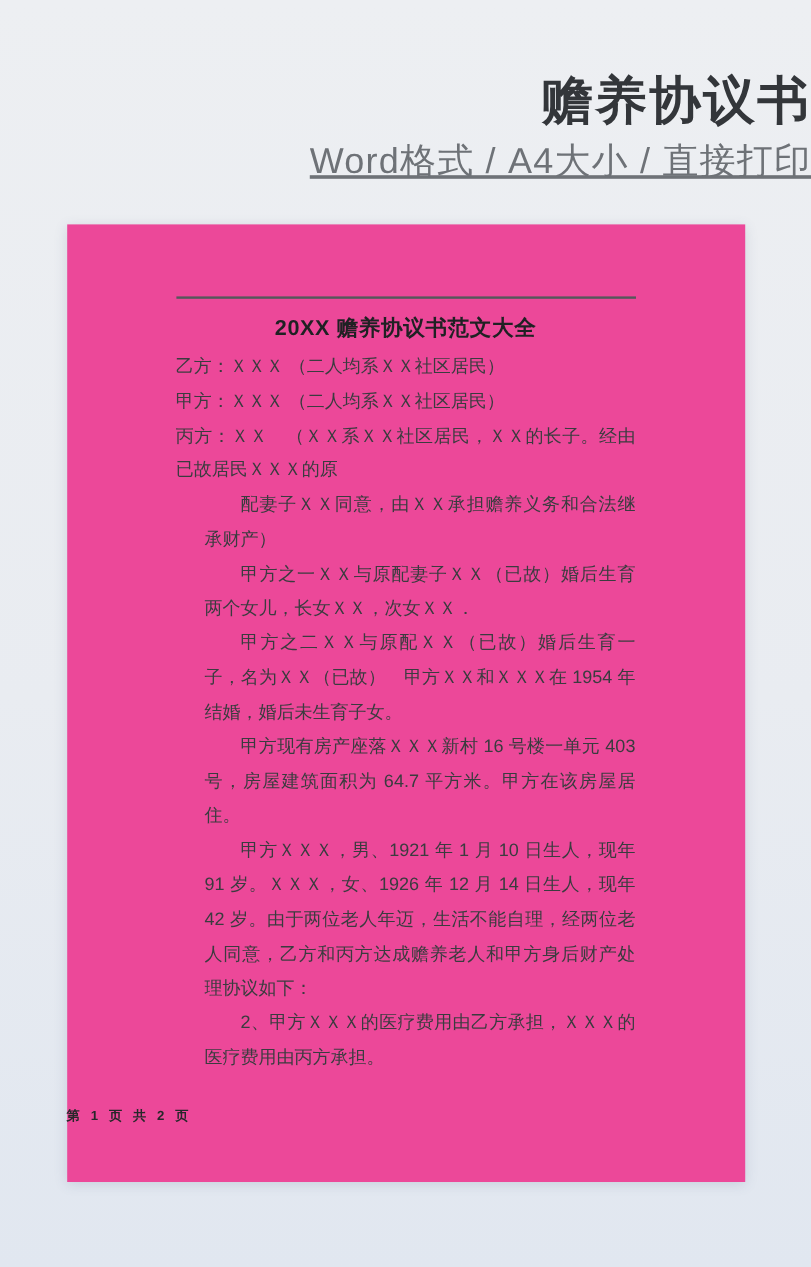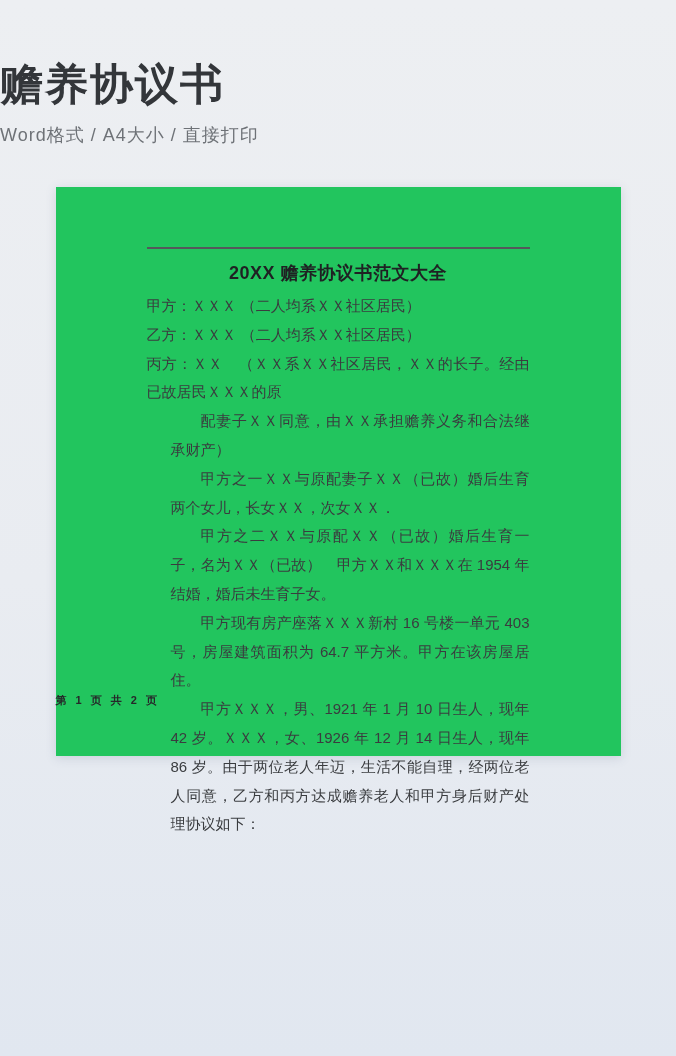--- a/index.html
+++ b/index.html
@@ -6,41 +6,42 @@
   html, body { width: 676px; }
   body {
     width: 676px;
     height: 1056px;
     font-family: "Liberation Sans", "DejaVu Sans", sans-serif;
     background: linear-gradient(180deg, #edeff2 0%, #e9ecf1 55%, #e1e7f0 100%);
     overflow: hidden;
   }
   .banner {
     padding-top: 58px;
-    text-align: left;
+    text-align: right;
   }
   .banner-title {
     font-size: 43px;
     line-height: 52px;
     font-weight: bold;
     color: #33363a;
     letter-spacing: 2px;
   }
   .banner-subtitle {
     margin-top: 9px;
-    font-size: 18px;
+    font-size: 30px;
     line-height: 32px;
     color: #6e7277;
     letter-spacing: 1px;
+    text-decoration: underline;
   }
   .paper {
     width: 565px;
-    height: 569px;
+    height: 798px;
     margin: 36px auto 0 auto;
-    background: #22c55e;
+    background: #ec4899;
     box-shadow: 0 2px 10px rgba(80, 95, 125, 0.18);
     padding: 60px 91px 0 91px;
     position: relative;
   }
   .header-rule {
     border-bottom: 2px solid #55585b;
     width: 100%;
     height: 0;
   }
   .doc-title {
@@ -77,23 +78,24 @@
 
 <div class="banner">
   <div class="banner-title">赡养协议书</div>
   <div class="banner-subtitle">Word格式 / A4大小 / 直接打印</div>
 </div>
 
 <div class="paper">
   <div class="header-rule"></div>
   <div class="doc-title">20XX 赡养协议书范文大全</div>
   <div class="doc-body">
+    <p>乙方：ＸＸＸ （二人均系ＸＸ社区居民）</p>
     <p>甲方：ＸＸＸ （二人均系ＸＸ社区居民）</p>
-    <p>乙方：ＸＸＸ （二人均系ＸＸ社区居民）</p>
     <p>丙方：ＸＸ　（ＸＸ系ＸＸ社区居民，ＸＸ的长子。经由已故居民ＸＸＸ的原</p>
     <p class="indent">配妻子ＸＸ同意，由ＸＸ承担赡养义务和合法继承财产）</p>
     <p class="indent">甲方之一ＸＸ与原配妻子ＸＸ（已故）婚后生育两个女儿，长女ＸＸ，次女ＸＸ．</p>
     <p class="indent">甲方之二ＸＸ与原配ＸＸ（已故）婚后生育一子，名为ＸＸ（已故）　甲方ＸＸ和ＸＸＸ在 1954 年结婚，婚后未生育子女。</p>
     <p class="indent">甲方现有房产座落ＸＸＸ新村 16 号楼一单元 403 号，房屋建筑面积为 64.7 平方米。甲方在该房屋居住。</p>
-    <p class="indent">甲方ＸＸＸ，男、1921 年 1 月 10 日生人，现年 42 岁。ＸＸＸ，女、1926 年 12 月 14 日生人，现年 86 岁。由于两位老人年迈，生活不能自理，经两位老人同意，乙方和丙方达成赡养老人和甲方身后财产处理协议如下：</p>
+    <p class="indent">甲方ＸＸＸ，男、1921 年 1 月 10 日生人，现年 91 岁。ＸＸＸ，女、1926 年 12 月 14 日生人，现年 42 岁。由于两位老人年迈，生活不能自理，经两位老人同意，乙方和丙方达成赡养老人和甲方身后财产处理协议如下：</p>
+    <p class="indent">2、甲方ＸＸＸ的医疗费用由乙方承担，ＸＸＸ的医疗费用由丙方承担。</p>
   </div>
   <div class="page-footer">第 1 页 共 2 页</div>
 </div>
 
 </body></html>

